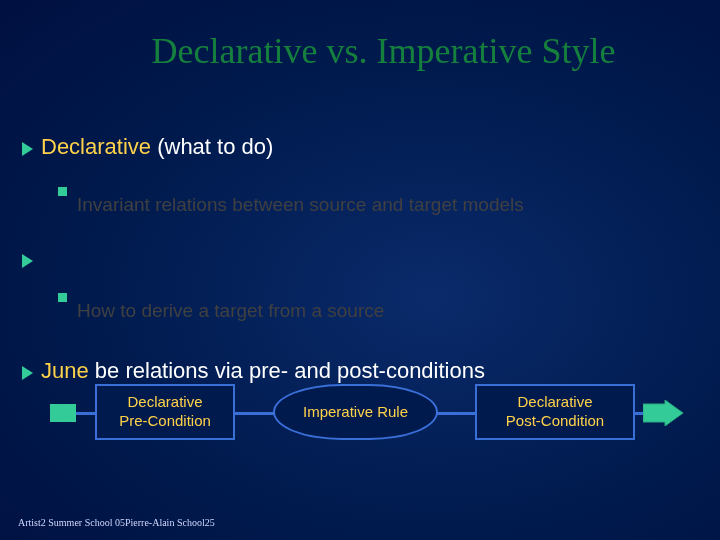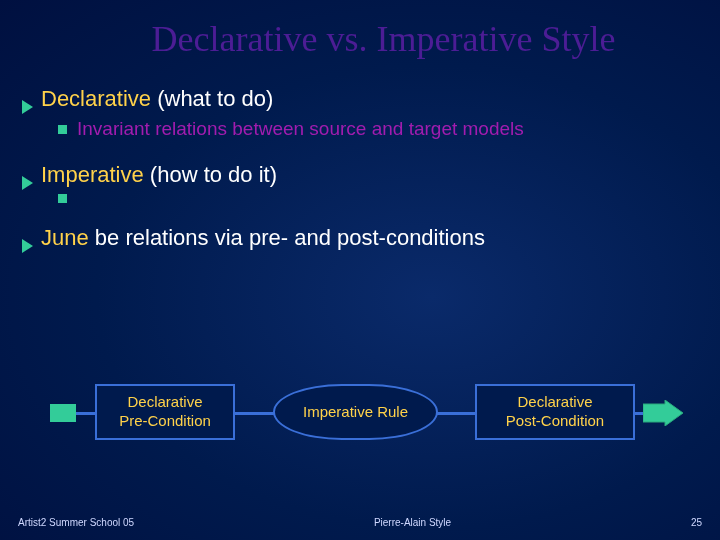--- a/index.html
+++ b/index.html
@@ -8,33 +8,34 @@
     background: #001a4d;
     background: radial-gradient(ellipse at 60% 55%, #0a2a6a 0%, #001a4d 55%, #001040 100%);
     font-family: Verdana, Geneva, sans-serif;
     color: #fff;
     position: relative;
     overflow: hidden;
   }
   .title {
     font-family: Georgia, 'Times New Roman', serif;
     font-size: 36px;
-    color: #4c1d95;
+    color: #15803d;
     text-align: center;
-    padding-top: 18px;
+    padding-top: 30px;
     font-weight: normal;
     margin-left: 47px;
   }
   .content {
     padding: 26px 22px 0 22px;
   }
   .bullet-row {
     display: flex;
-    align-items: flex-end;
+    align-items: center;
     margin-bottom: 6px;
+    margin-top: 36px;
   }
   .tri {
     display: inline-block;
     width: 0; height: 0;
     border-top: 7px solid transparent;
     border-bottom: 7px solid transparent;
     border-left: 11px solid #33cc99;
     margin-right: 8px;
     flex-shrink: 0;
     position: relative;
@@ -55,21 +56,22 @@
     color: #fff;
   }
   .sub {
     padding-left: 36px;
     display: flex;
     align-items: center;
     margin-bottom: 22px;
   }
   .sub-text {
     font-size: 19px;
-    color: #a21caf;
+    color: #404040;
+    margin-top: 28px;
   }
   .diagram {
     position: absolute;
     left: 50px;
     top: 370px;
     width: 620px;
     height: 110px;
   }
   .box {
     position: absolute;
@@ -110,25 +112,24 @@
   }
   .c1 { left: 26px; width: 19px; }
   .c2 { left: 185px; width: 40px; }
   .c3 { left: 386px; width: 40px; }
   .c4 { left: 585px; width: 10px; }
   .footer {
     position: absolute;
     bottom: 12px;
     left: 0; right: 0;
     display: flex;
-    justify-content: space-between;
     padding: 0 18px;
     font-size: 10px;
     color: #cfd8ff;
-    font-family: Liberation Sans, sans-serif;
+    font-family: Liberation Serif, serif;
   }
 </style>
 </head>
 <body>
 
 <h1 class="title">Declarative vs. Imperative Style</h1>
 
 <div class="content">
 
   <div class="bullet-row">
@@ -138,27 +139,24 @@
       <span class="paren">(what to do)</span>
     </span>
   </div>
   <div class="sub">
     <span class="sq"></span>
     <span class="sub-text">Invariant relations between source and target models</span>
   </div>
 
   <div class="bullet-row">
     <span class="tri"></span>
-    <span class="l1">
-      <span>Imperative</span>
-      <span class="paren">(how to do it)</span>
-    </span>
   </div>
   <div class="sub">
     <span class="sq"></span>
+    <span class="sub-text">How to derive a target from a source</span>
   </div>
 
   <div class="bullet-row">
     <span class="tri"></span>
     <span class="l1">
       <span>June</span>
       <span class="paren">be relations via pre- and post-conditions</span>
     </span>
   </div>
 
@@ -183,15 +181,15 @@
   <div class="connector c4"></div>
   <div class="arrow-end">
     <svg width="40" height="26" viewBox="0 0 40 26">
       <polygon points="0,4 22,4 22,0 40,13 22,26 22,22 0,22" fill="#33cc99" stroke="#2aa87d" stroke-width="1"></polygon>
     </svg>
   </div>
 </div>
 
 <div class="footer">
   <span>Artist2 Summer School 05</span>
-  <span>Pierre-Alain Style</span>
+  <span>Pierre-Alain School</span>
   <span>25</span>
 </div>
 
 </body></html>

